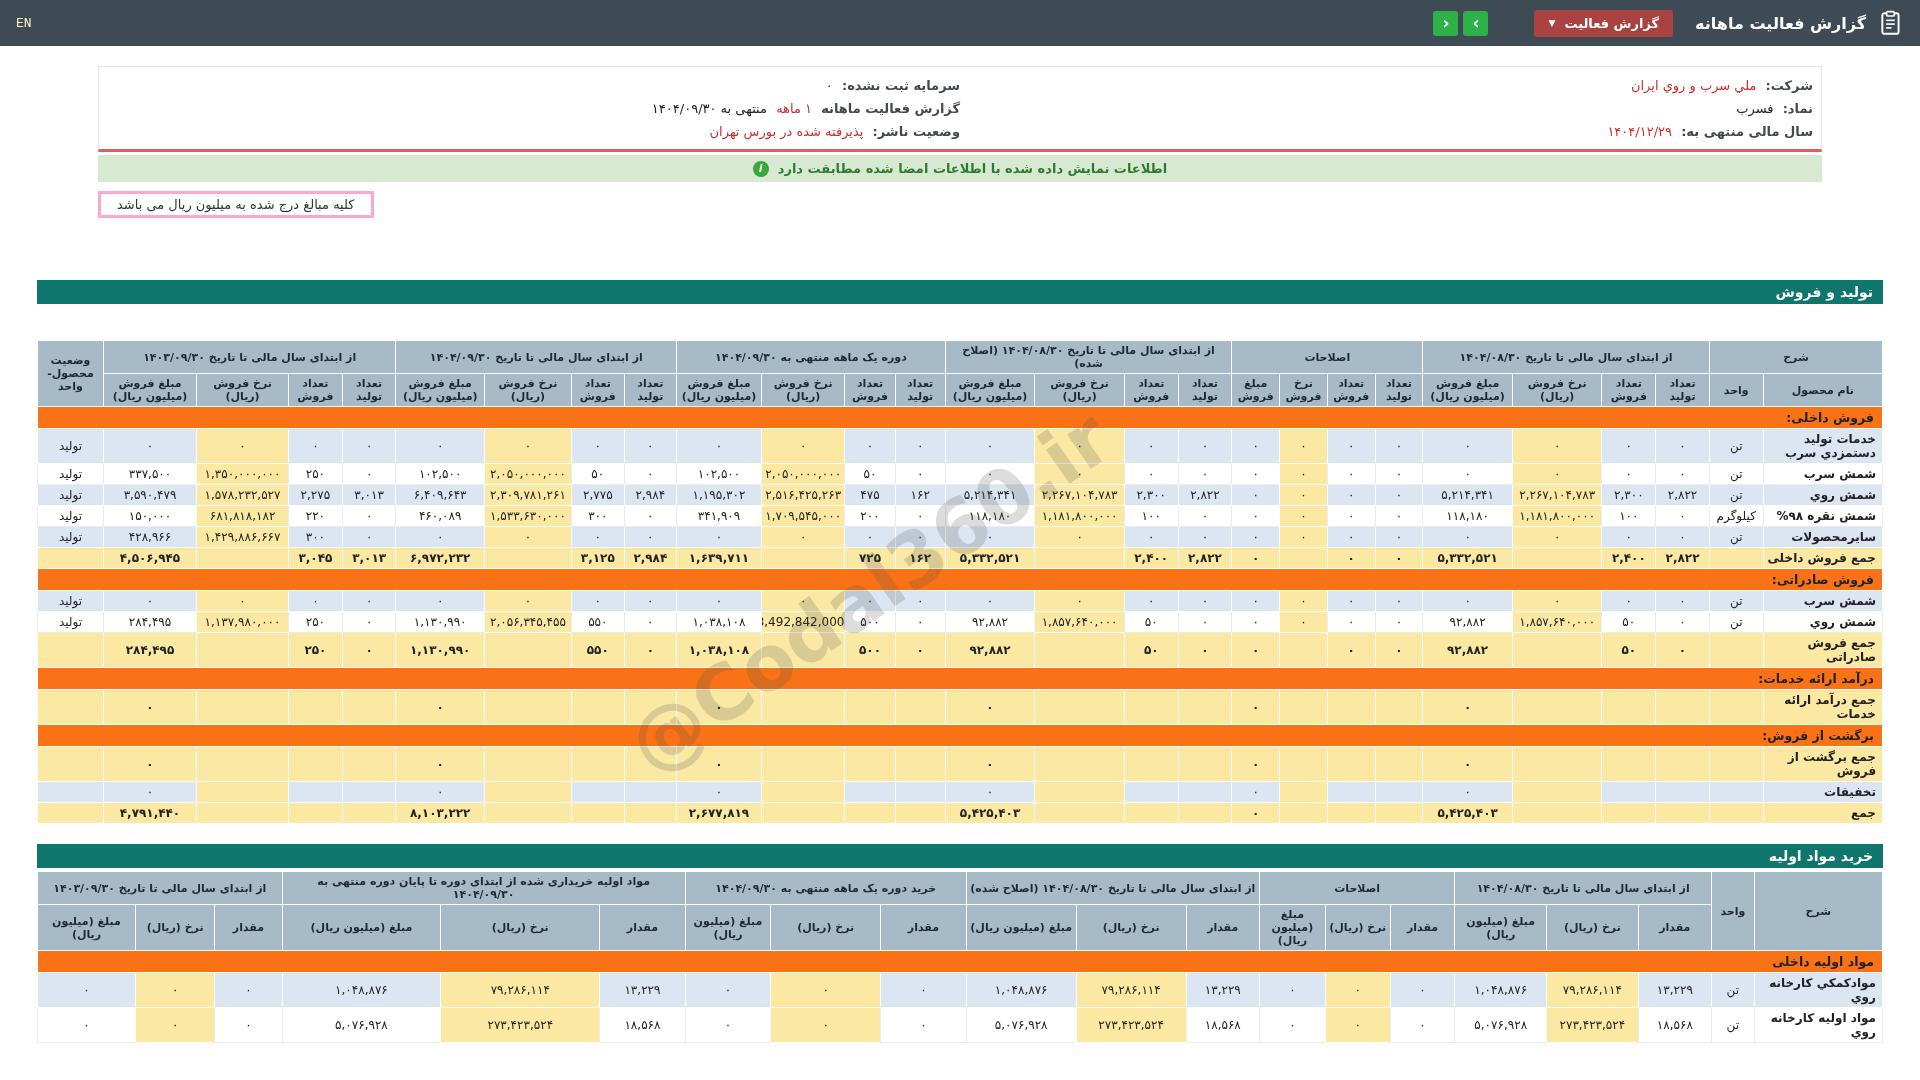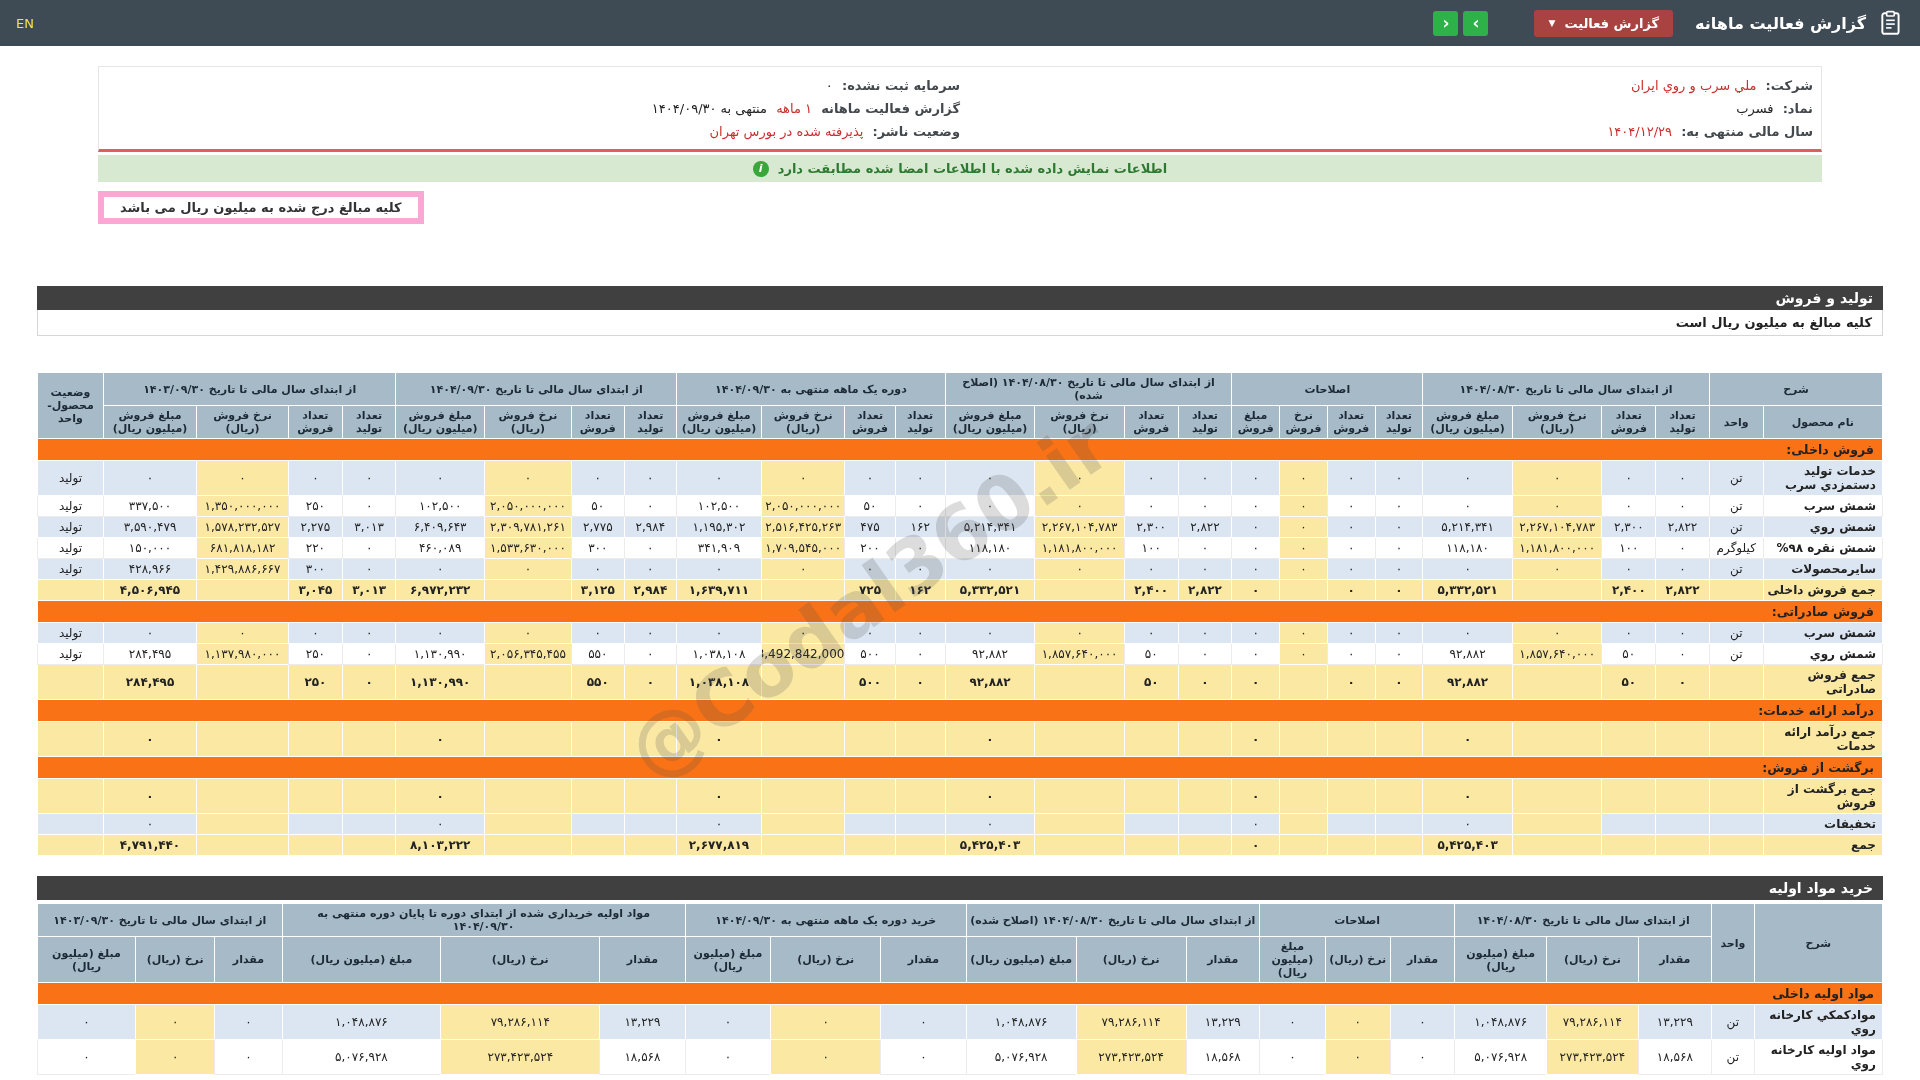--- a/index.html
+++ b/index.html
@@ -14,47 +14,47 @@
   .doc-icon { width: 26px; height: 26px; display: inline-flex; }
   .topbar .title { color: #fff; font-size: 16px; font-weight: bold; margin-left: 10px; }
   .btn-report { background: #a84341; color: #fff; font-size: 13px; font-weight: bold;
     border: none; border-radius: 3px; padding: 6px 14px; display: inline-flex;
     align-items: center; gap: 9px; cursor: pointer; font-family: inherit; }
   .btn-report .caret { font-size: 9px; line-height: 1; }
   .nav-group { display: flex; gap: 5px; margin-right: 34px; }
   .nav-btn { width: 25px; height: 25px; background: #2fb14a; color: #fff; border: none;
     border-radius: 3px; font-size: 17px; font-weight: bold; line-height: 23px;
     text-align: center; cursor: pointer; font-family: inherit; padding: 0; }
-  .lang { color: #fde047; font-size: 13px; margin-right: auto; cursor: pointer; }
+  .lang { color: #fef9c3; font-size: 13px; margin-right: auto; cursor: pointer; font-family: Liberation Mono, monospace; }
 
   
   .info-wrap { margin: 20px 98px 0; }
   .info-panel { background: #fff; border: 1px solid #e6e6e6; border-bottom: 3px solid #df5f5c;
     display: flex; padding: 7px 8px 6px; }
   .info-col { flex: 1; }
   .info-row { line-height: 23px; font-size: 13px; text-align: right; white-space: nowrap; }
   .info-row .lbl { font-weight: bold; color: #44494e; }
   .info-row .val { color: #222; margin-right: 5px; }
   .info-row .val.red { color: #c9302c; }
   .green-bar { margin-top: 3px; background: #d8e9d2; color: #2f7a33; font-size: 13px;
     font-weight: bold; height: 27px; display: flex; align-items: center;
     justify-content: center; gap: 9px; }
   .info-icon { width: 16px; height: 16px; border-radius: 50%; background: #37a839; color: #fff;
     font-size: 11px; font-weight: bold; font-style: italic; display: inline-flex;
     align-items: center; justify-content: center; flex: 0 0 auto; }
-  .note-box { width: max-content; margin: 9px auto 0 0; border: 6px solid #f9a8d4;
-    padding: 3px 16px; font-size: 13px; font-weight: bold; color: #333; background: #fff; }
+  .note-box { width: max-content; margin: 9px auto 0 0; border: 3px solid #f9a8d4;
+    padding: 3px 16px; font-size: 13px; font-weight: normal; color: #333; background: #fff; }
 
   
   .main { margin: 62px 37px 0; position: relative; }
   .watermark { position: absolute; left: 600px; top: 430px; transform: rotate(-35deg);
     transform-origin: left center; font-size: 76px; font-weight: bold;
     color: rgba(80,80,80,0.20); white-space: nowrap; direction: ltr;
     pointer-events: none; z-index: 4; }
-  .bar-dark { background: #404040; color: #fff; font-size: 14px; font-weight: bold;
+  .bar-dark { background: #0f766e; color: #fff; font-size: 14px; font-weight: bold;
     padding: 4px 10px; }
   .bar-dark.mt { margin-top: 20px; }
   .sub-note { border: 1px solid #d6d6d6; border-top: none; background: #fff; font-size: 13px;
     font-weight: bold; padding: 5px 10px; color: #222; }
   .tbl-wrap1 { margin-top: 36px; }
   .tbl-wrap2 { margin-top: 3px; }
 
   table.grid { width: 100%; border-collapse: collapse; table-layout: fixed; }
   .grid th { background: #a6bac7; color: #1d2a36; font-size: 11px; font-weight: bold;
     border: 1px solid #fff; padding: 3px 2px; text-align: center; vertical-align: middle; }
@@ -110,21 +110,20 @@
     <span>اطلاعات نمایش داده شده با اطلاعات امضا شده مطابقت دارد</span>
     <span class="info-icon">i</span>
   </div>
   <div class="note-box">کلیه مبالغ درج شده به میلیون ریال می باشد</div>
 </div>
 
 <div class="main">
   <div class="watermark">@Codal360.ir</div>
 
   <div class="bar-dark">تولید و فروش</div>
-  <div class="sub-note">کلیه مبالغ به میلیون ریال است</div>
   <div class="tbl-wrap1" id="prod-table">
       <table class="grid">
         <colgroup>
           <col style="width: 100px;">
           <col style="width: 45px;">
           <col style="width: 45px;">
           <col style="width: 45px;">
           <col style="width: 75px;">
           <col style="width: 75px;">
           <col style="width: 40px;">

